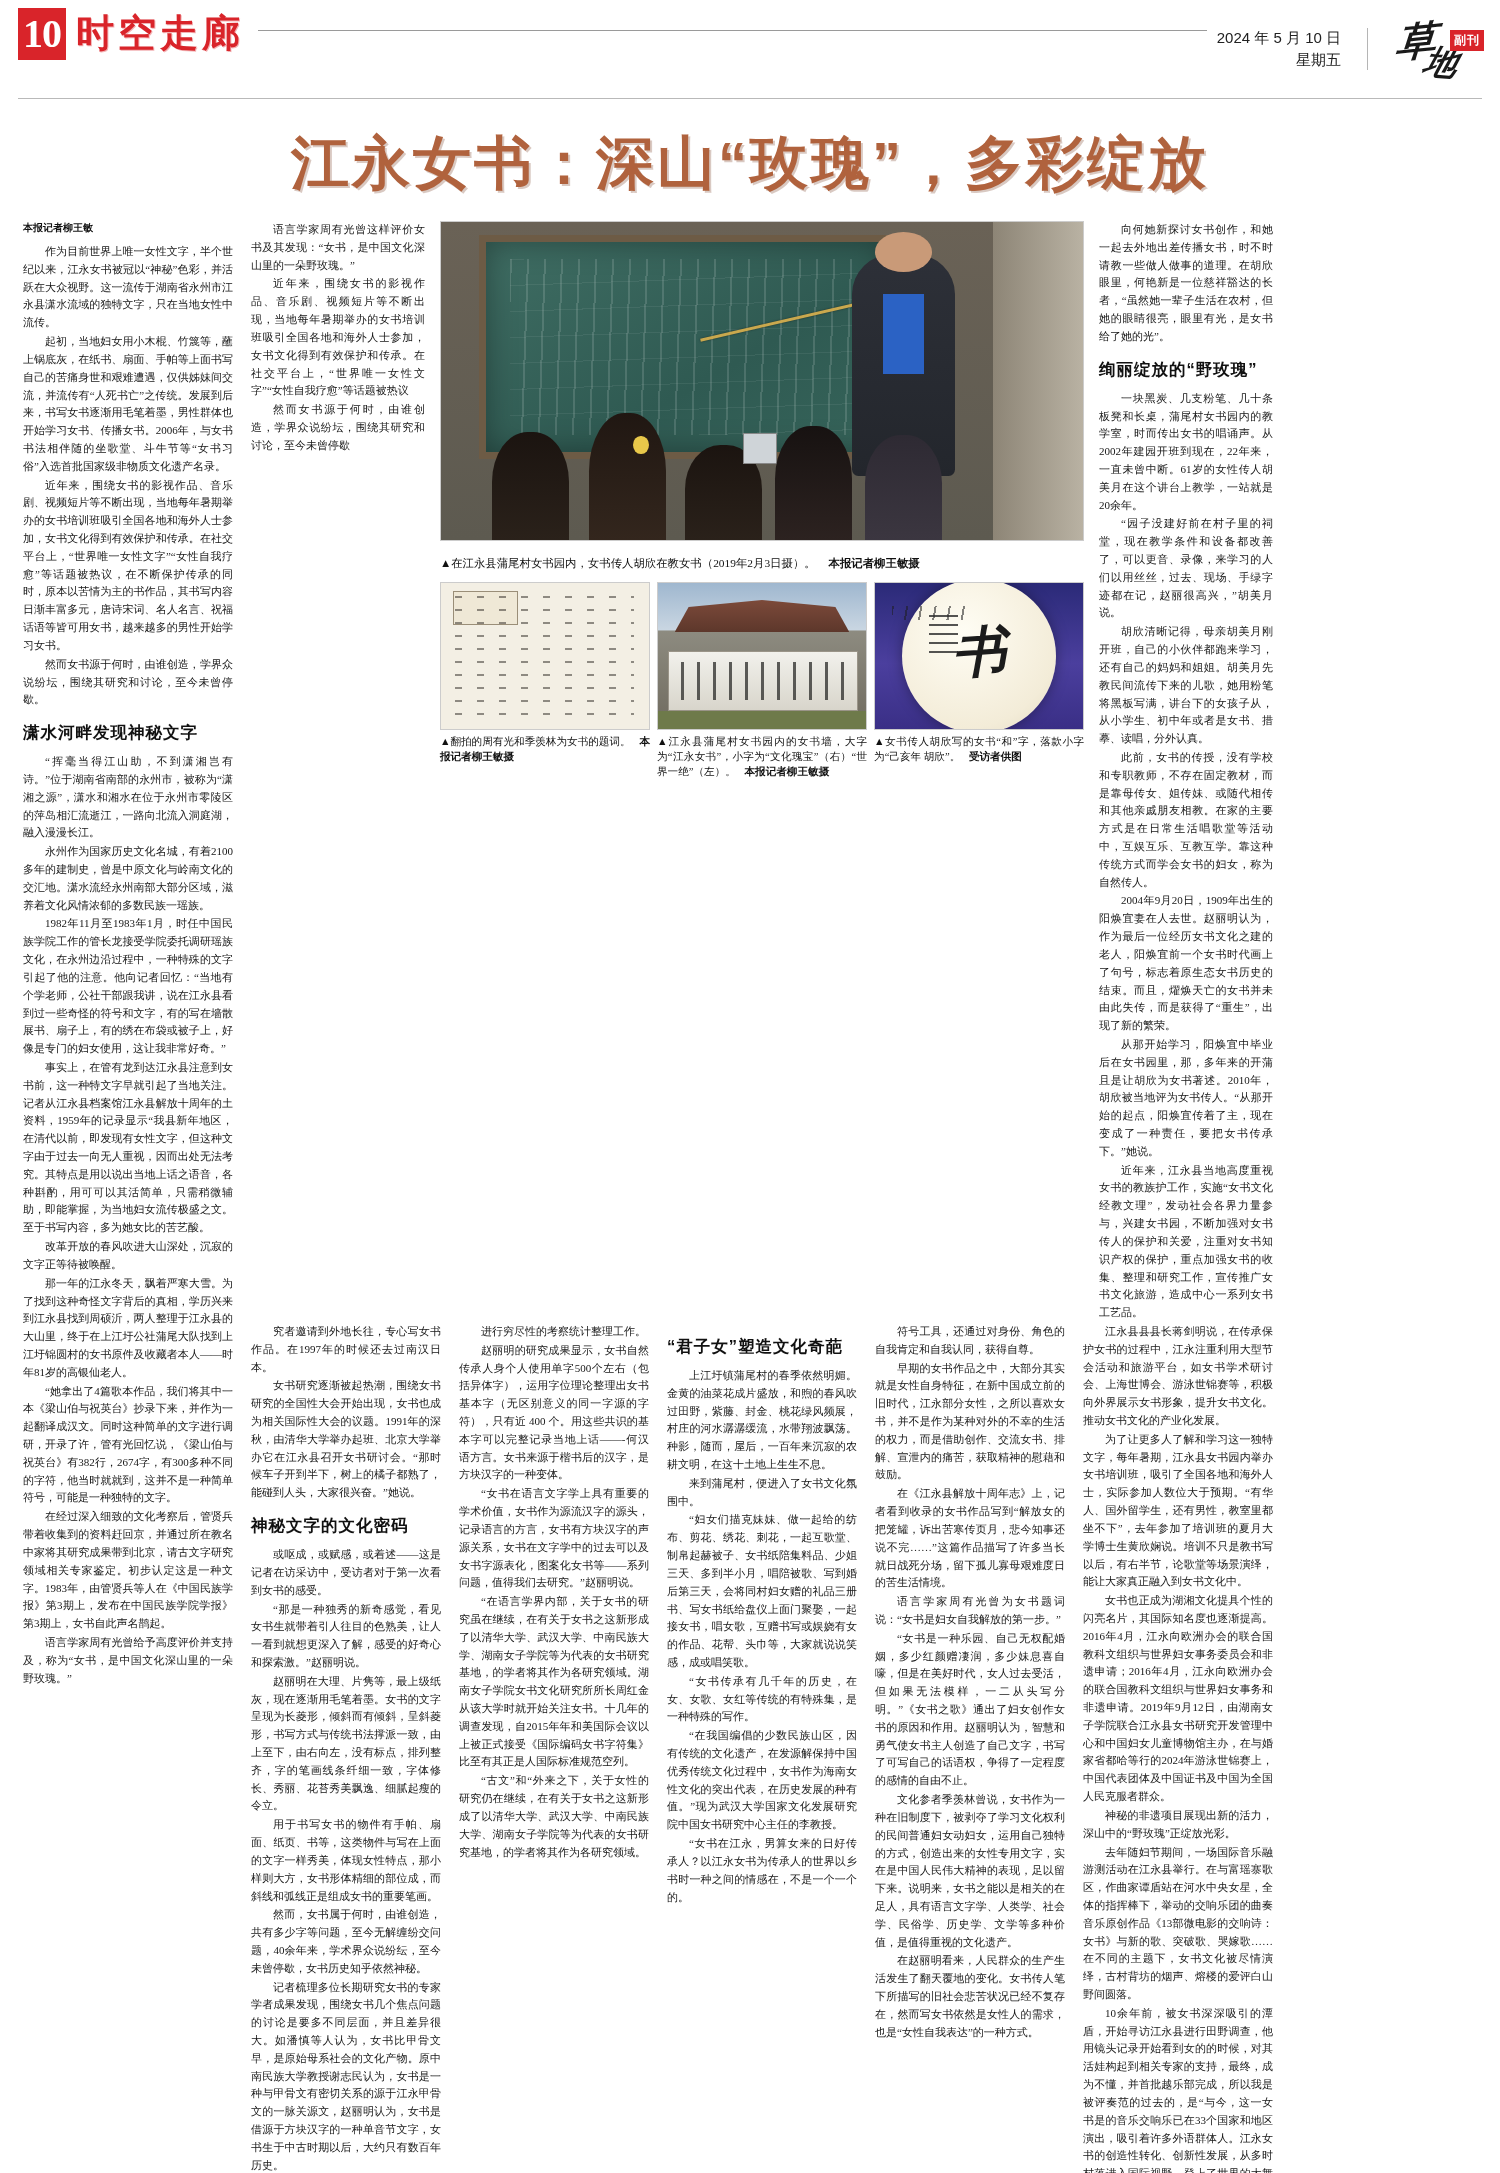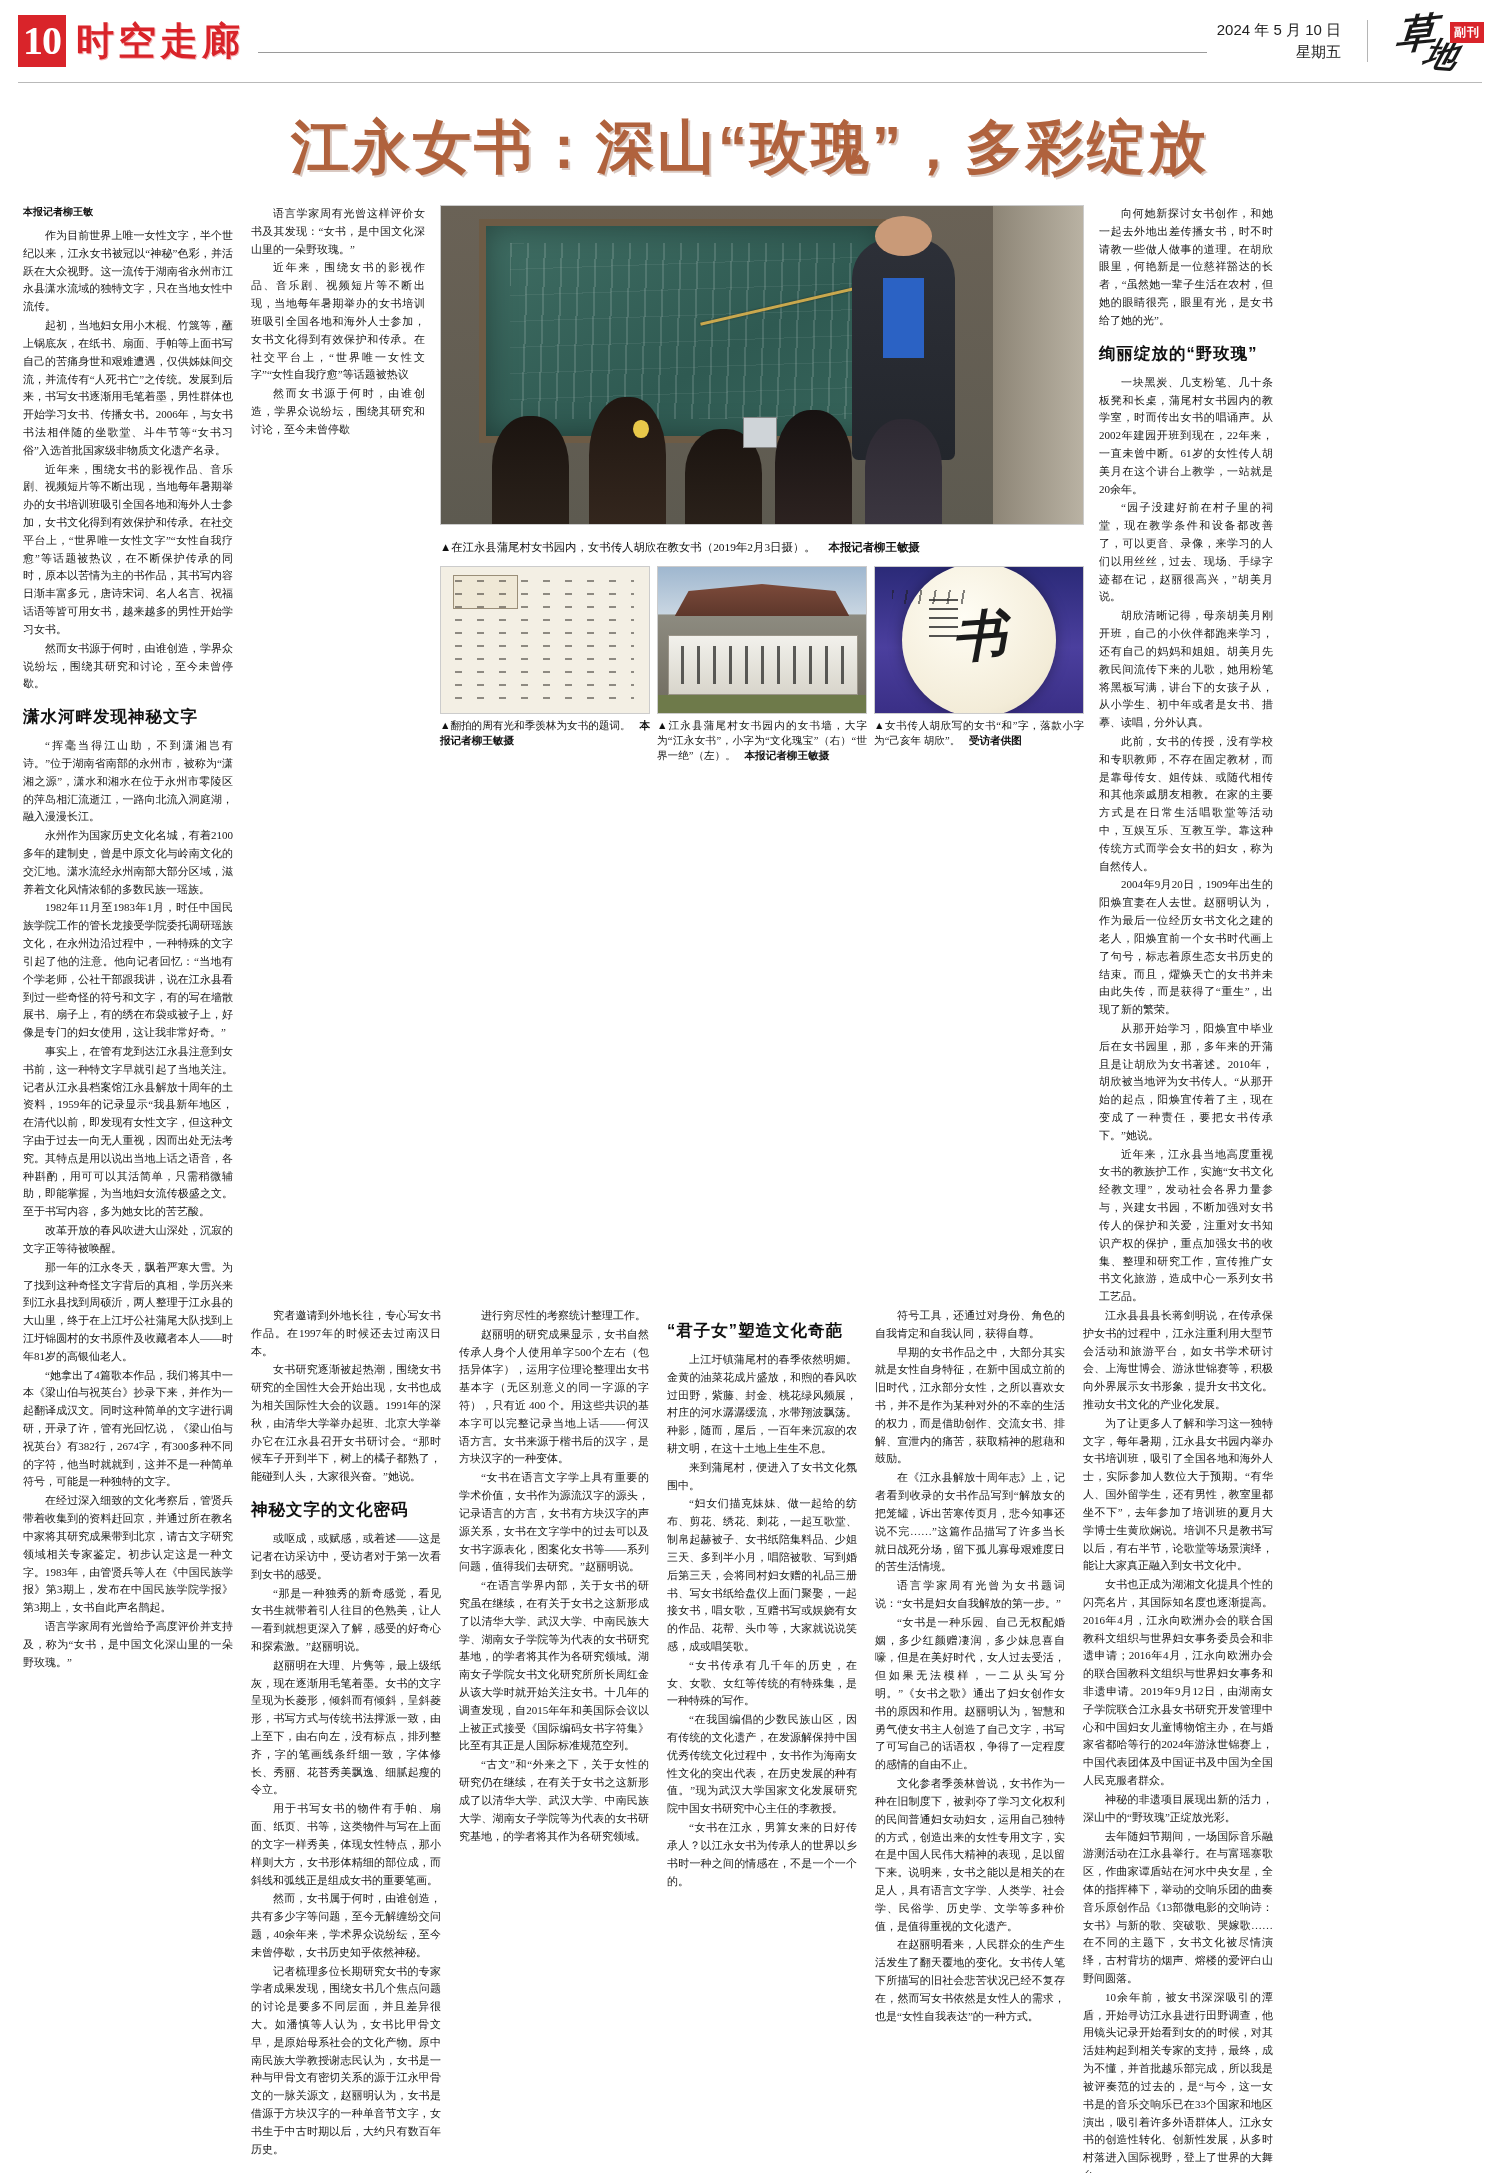--- a/index.html
+++ b/index.html
@@ -7,21 +7,21 @@
     width:1500px;height:2173px;
     background:#ffffff;
     font-family:"Liberation Serif","DejaVu Serif",serif;
     color:#111;
     position:relative;
     overflow:hidden;
   }
   .page{width:1500px;height:2173px;position:relative;box-sizing:border-box;padding:0 14px;}
 
   
-  .masthead{height:82px;display:flex;align-items:center;position:relative;padding:0 4px;}
+  .masthead{height:82px;display:flex;position:relative;padding:8px 4px;}
   .folio-box{
     width:48px;height:52px;background:#d9242a;color:#fff;
     display:flex;align-items:center;justify-content:center;
     font-family:"Liberation Serif",serif;font-weight:bold;font-size:40px;line-height:1;
     letter-spacing:-1px;margin-right:10px;
   }
   .section-name{
     color:#d9242a;font-size:38px;font-weight:bold;letter-spacing:4px;
     font-family:"Liberation Sans","DejaVu Sans",sans-serif;
     text-shadow:1px 1px 0 rgba(217,36,42,.35);

